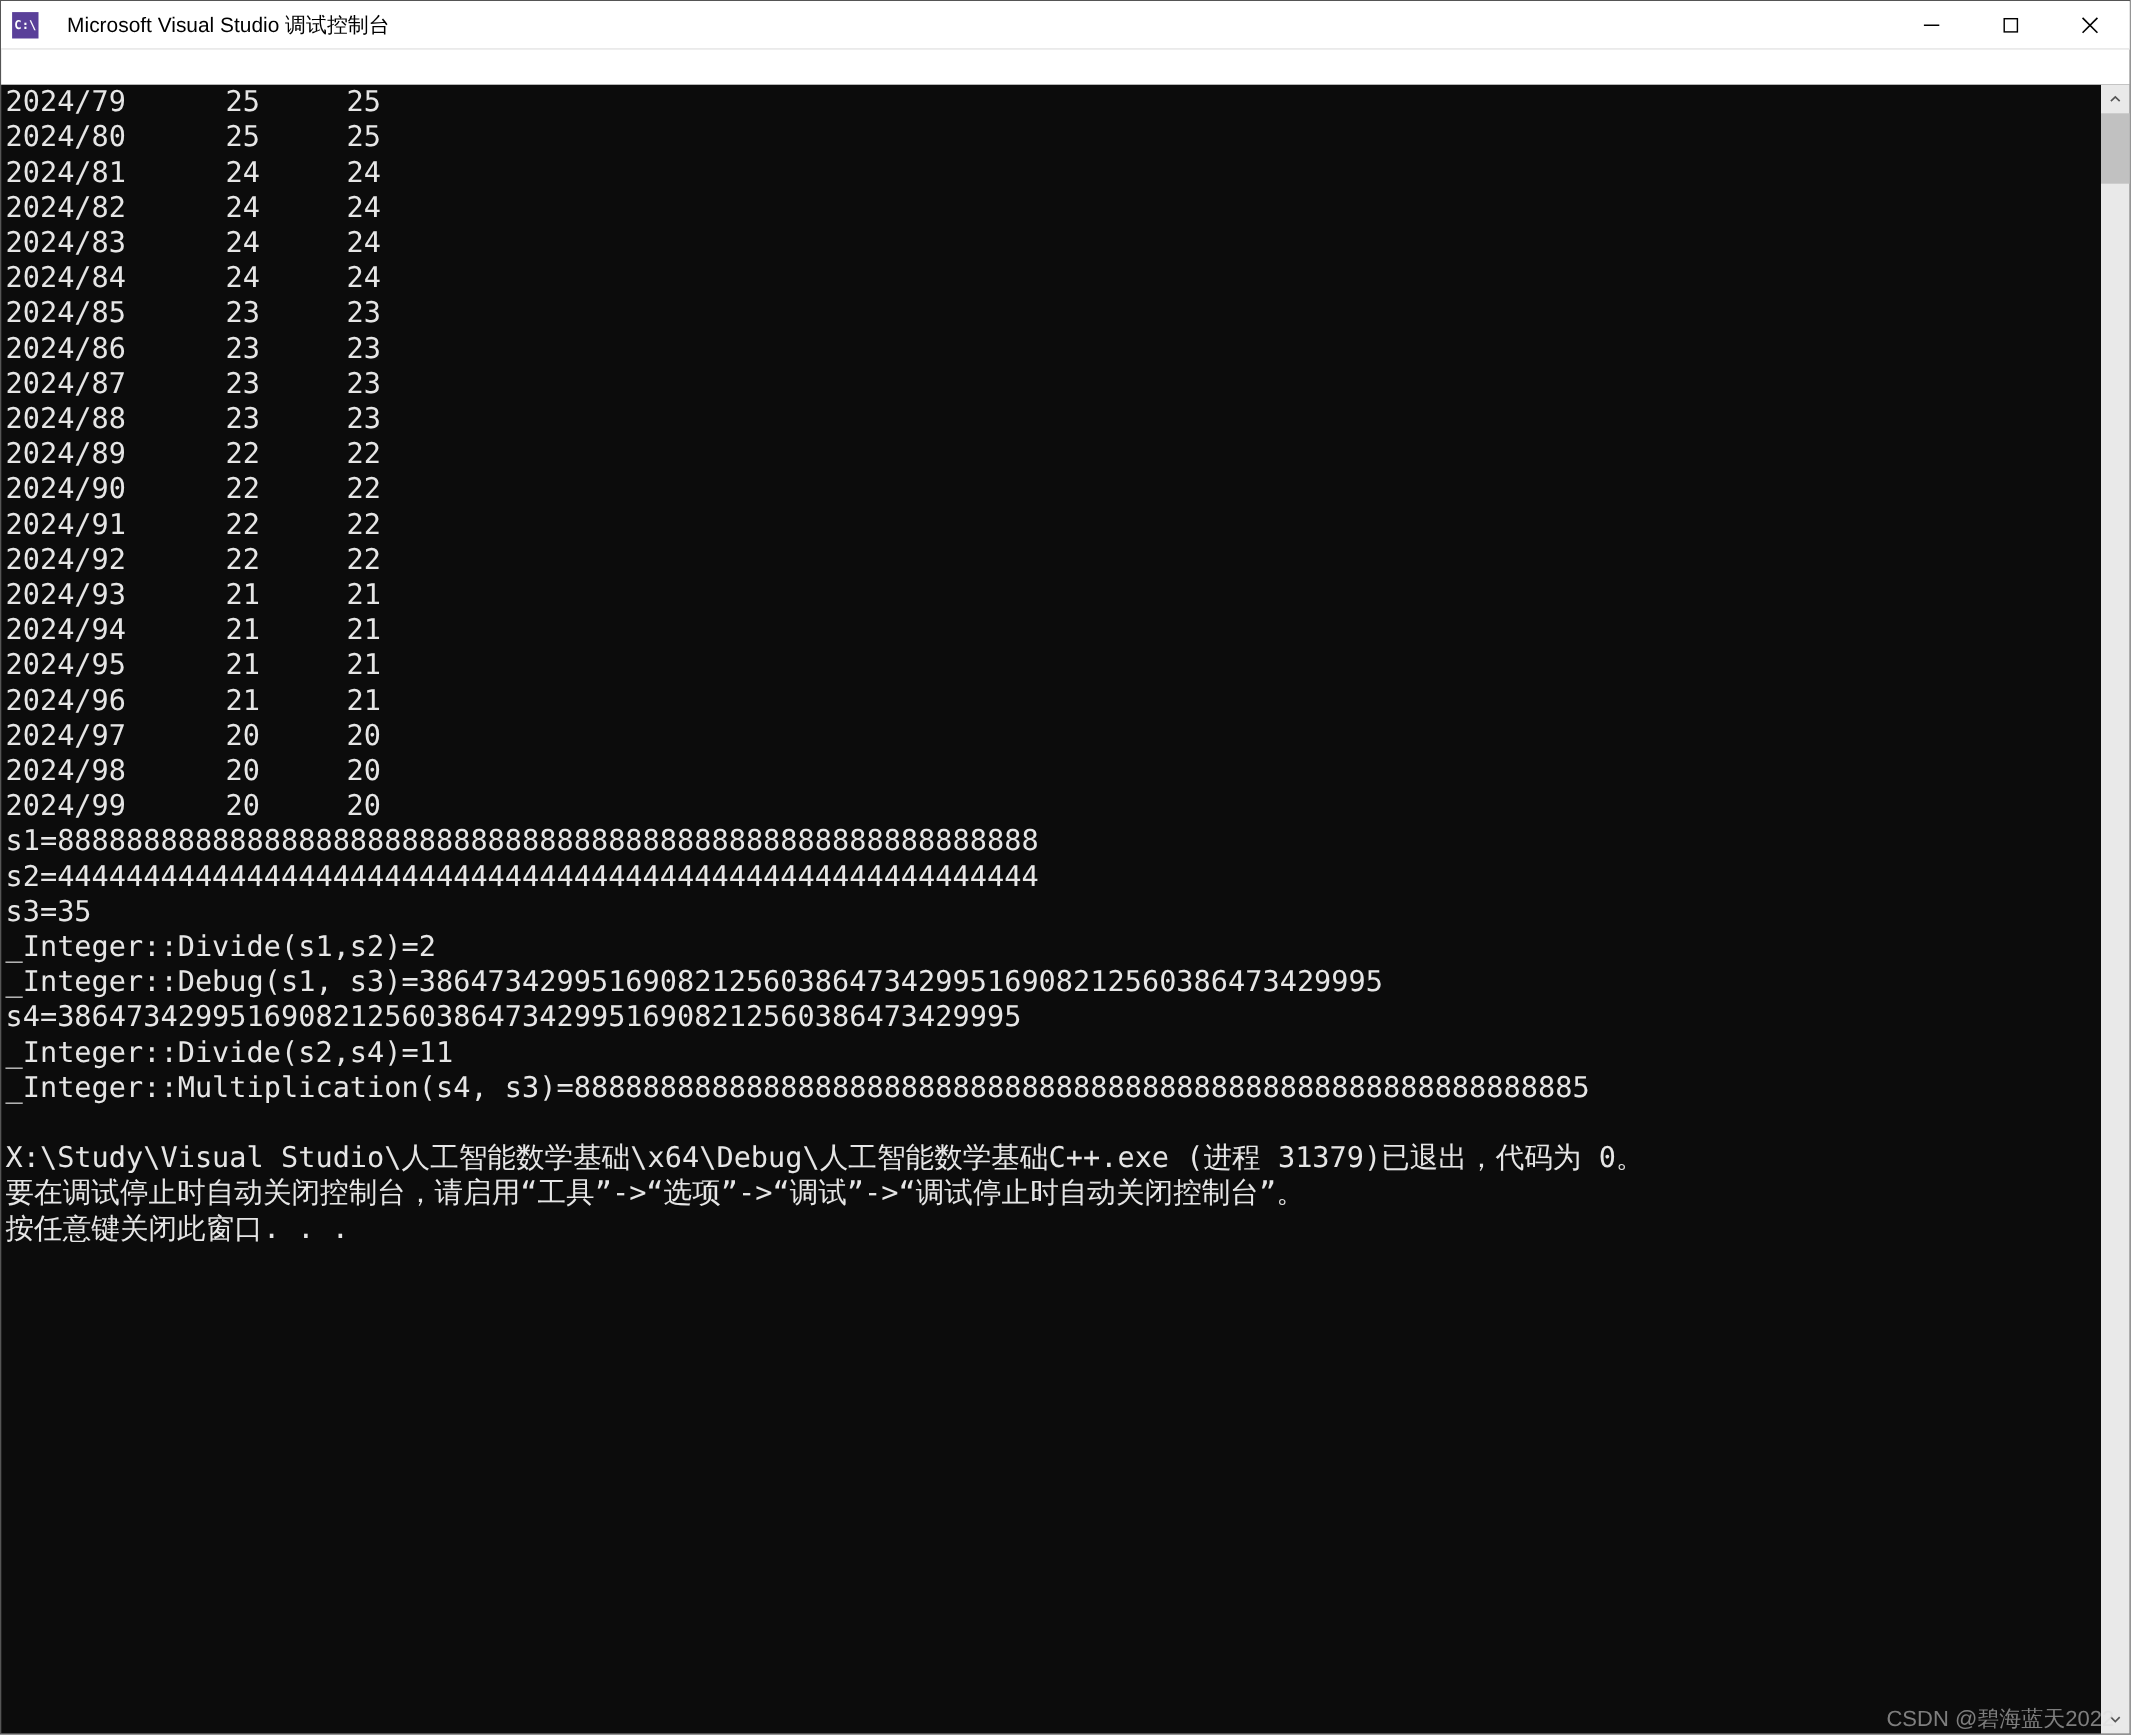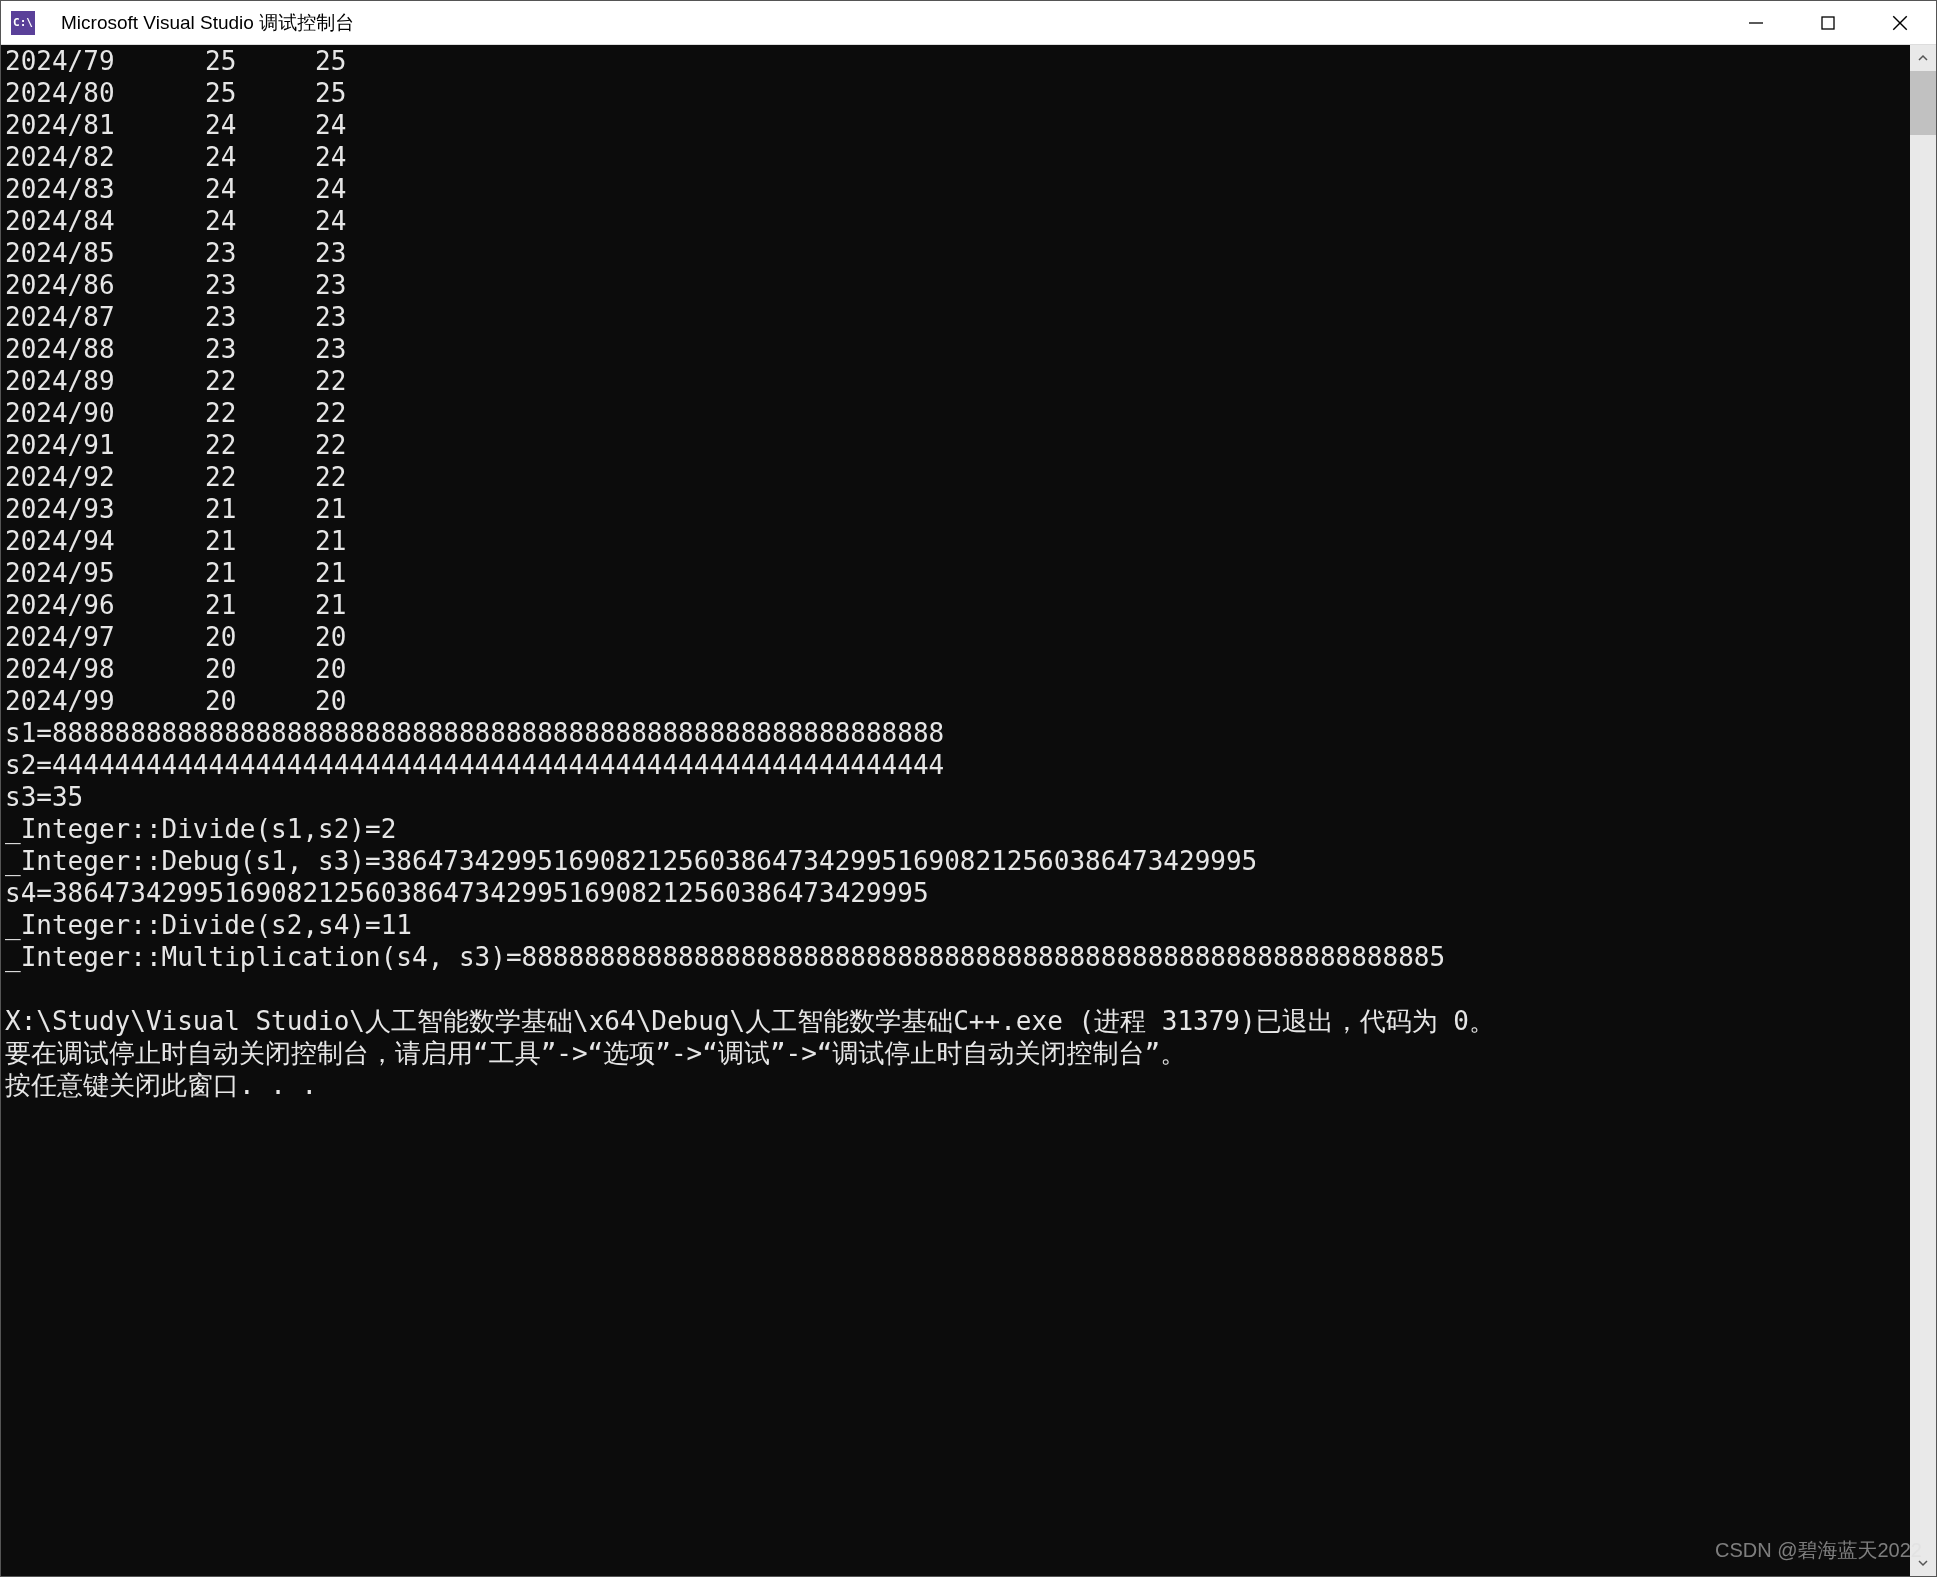--- a/index.html
+++ b/index.html
@@ -66,20 +66,21 @@
     .win-btn svg {
       width: 16px;
       height: 16px;
     }
     .win-btn.close svg { width: 18px; height: 18px; }
     .console-area {
       flex: 1;
       background: #0c0c0c;
       position: relative;
       display: flex;
+      margin-top: 32px;
     }
     .console-content {
       flex: 1;
       padding: 0 4px;
       color: #e6e6e6;
       font-family: "NSimSun", "SimSun", Consolas, monospace;
       font-size: 26px;
       line-height: 32px;
       white-space: pre;
       overflow: hidden;
@@ -110,21 +111,21 @@
     }
     .scrollbar-arrow.up { top: 0; }
     .scrollbar-arrow.down { bottom: 0; }
     .data-row { display: block; }
     .col1 { display: inline-block; width: 200px; }
     .col2 { display: inline-block; width: 110px; text-align: left; }
     .col3 { display: inline-block; width: 70px; text-align: left; }
     .watermark {
       position: absolute;
       right: 14px;
-      bottom: 12px;
+      bottom: 0;
       color: rgba(220, 220, 220, 0.55);
       font-size: 20px;
       font-family: "Microsoft YaHei", sans-serif;
     }
   </style>
 </head>
 <body>
 
 <div class="window">
 

